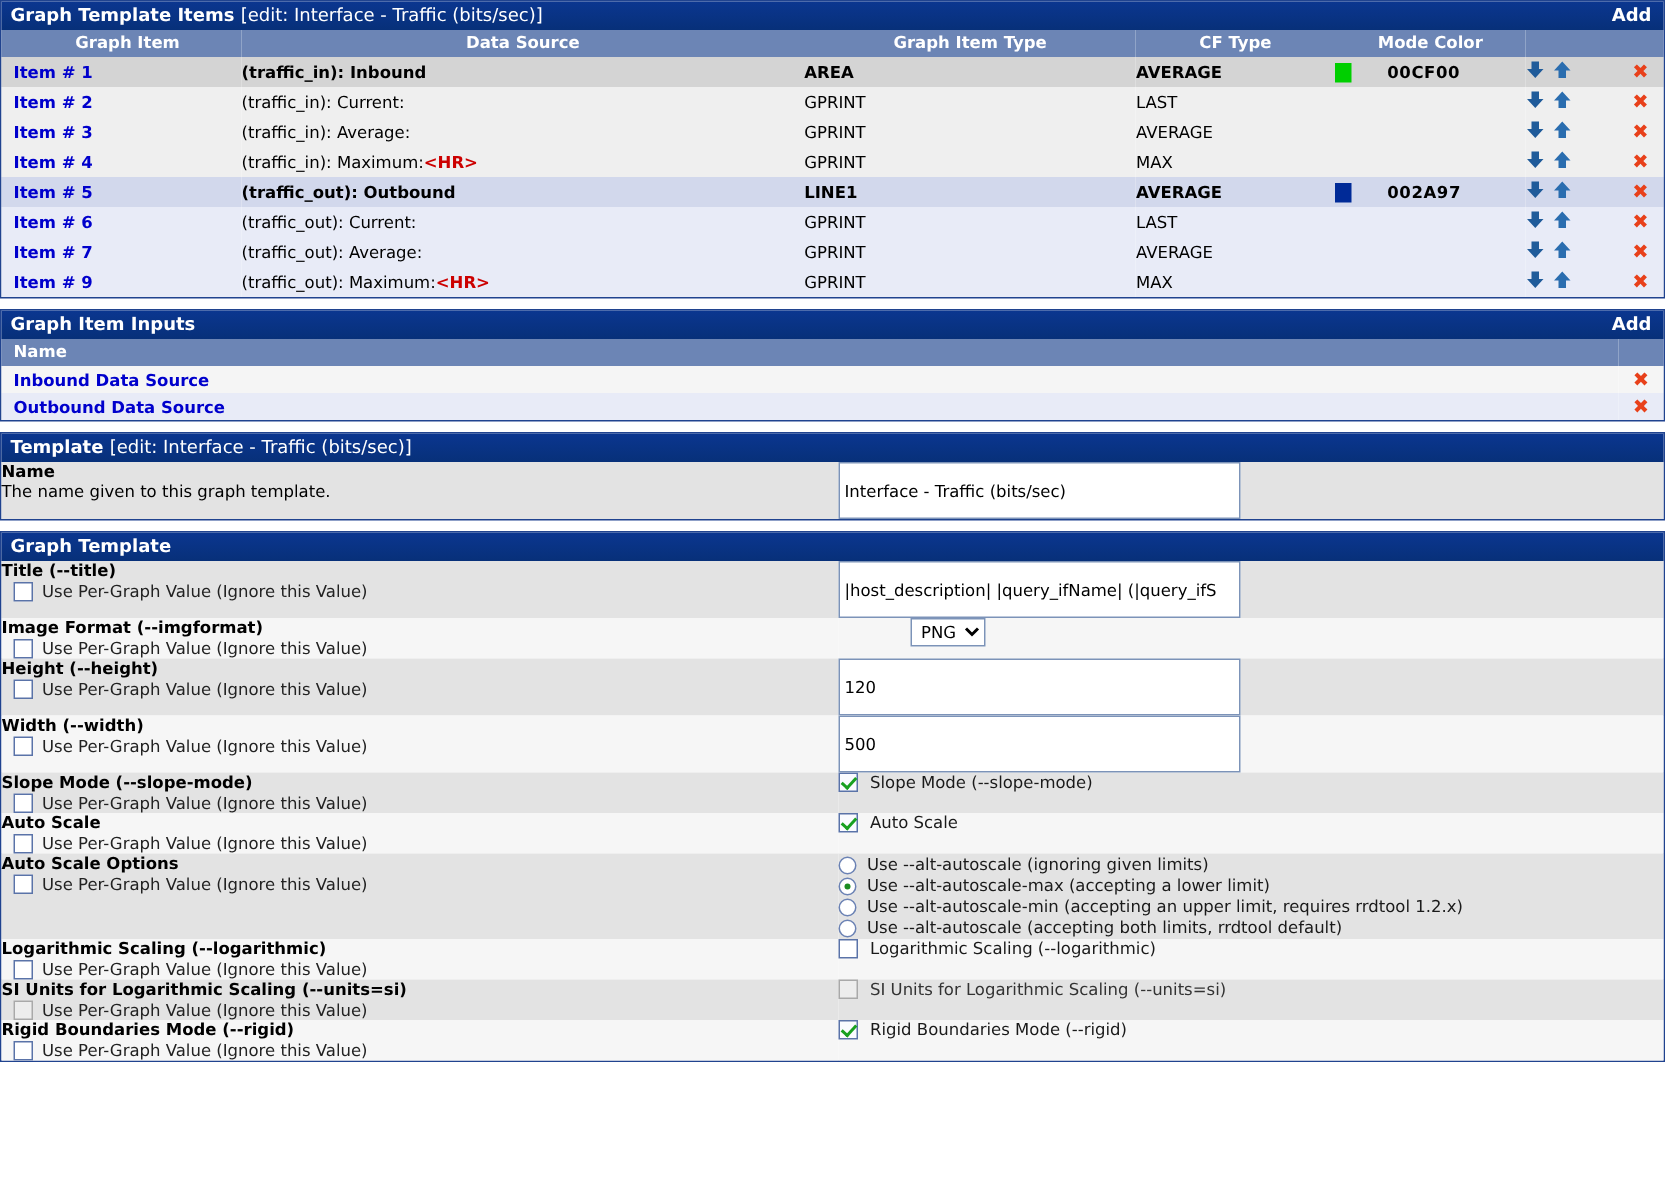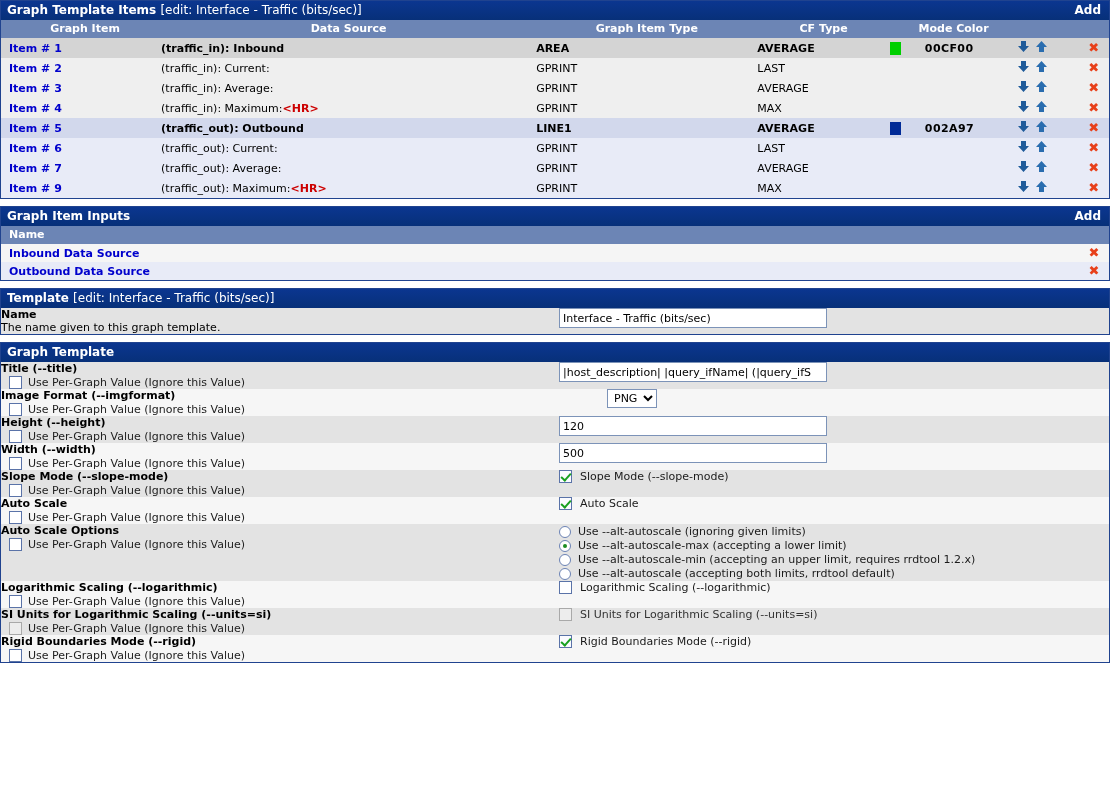--- a/index.html
+++ b/index.html
@@ -156,21 +156,21 @@
     background: #1C8C22;
   }
 
   .opt-line { display: flex; align-items: center; gap: 7px; margin: 1px 0; }
   .opt-txt  { font-size: 11px; color: #1a1a1a; }
 
   
   input.txt {
     font-family: "DejaVu Sans", "Liberation Sans", sans-serif;
     font-size: 11px;
-    padding: 0 3px;
+    padding: 18px 3px;
     border: 1px solid #7C93B8;
     background: #ffffff;
     color: #000;
     height: 20px;
   }
   input.txt.w270 { width: 268px; }
 
   select.sel {
     font-family: "DejaVu Sans", "Liberation Sans", sans-serif;
     font-size: 11px;

